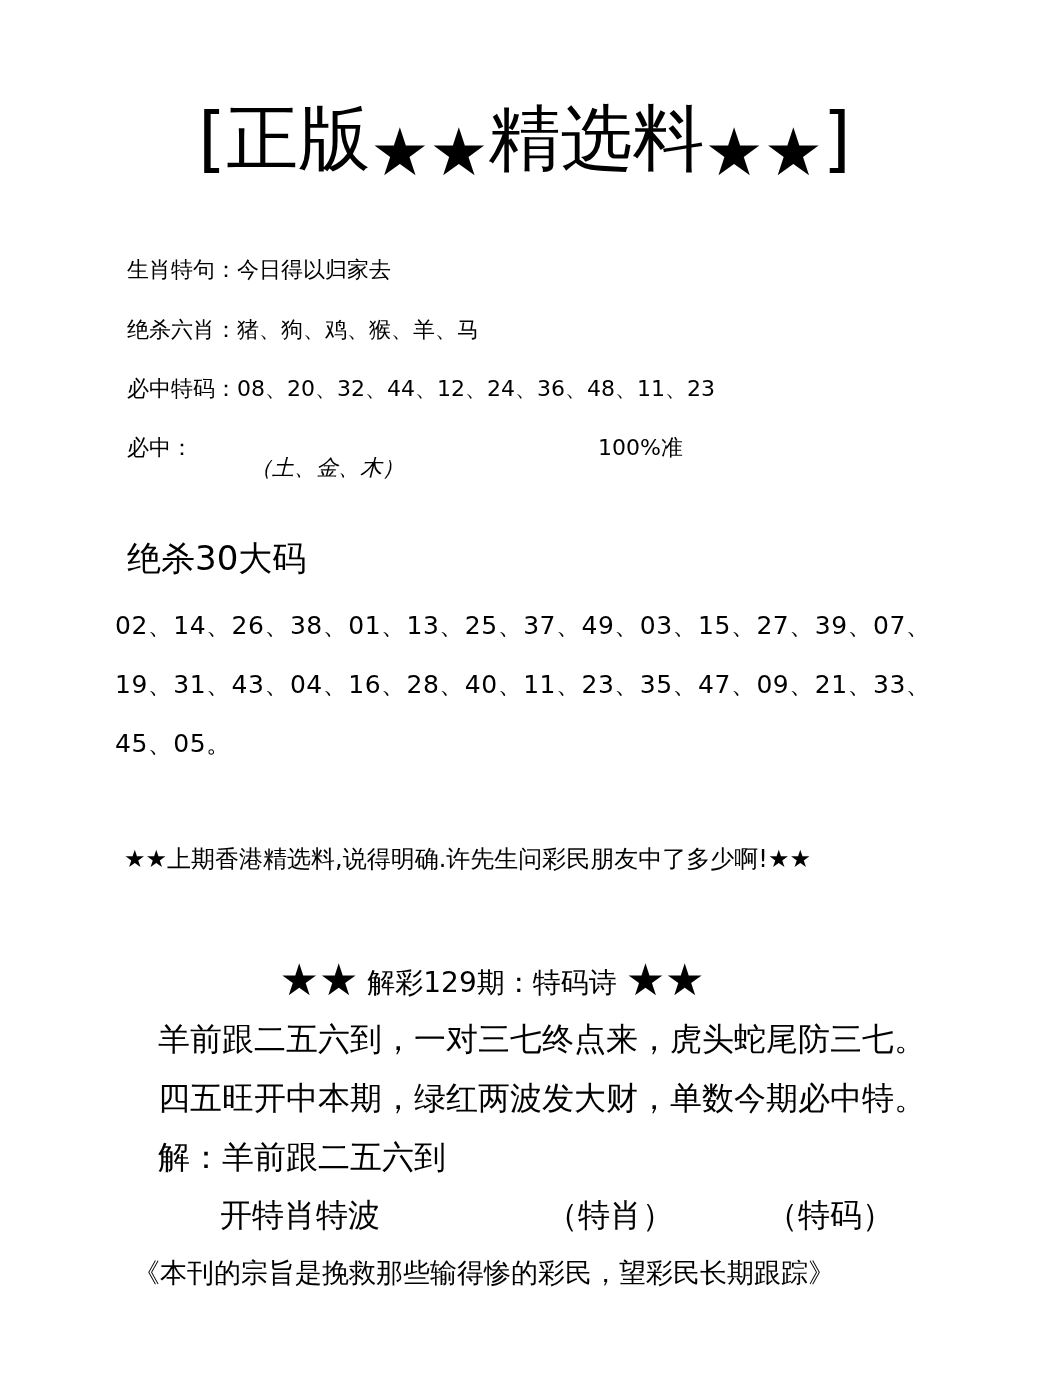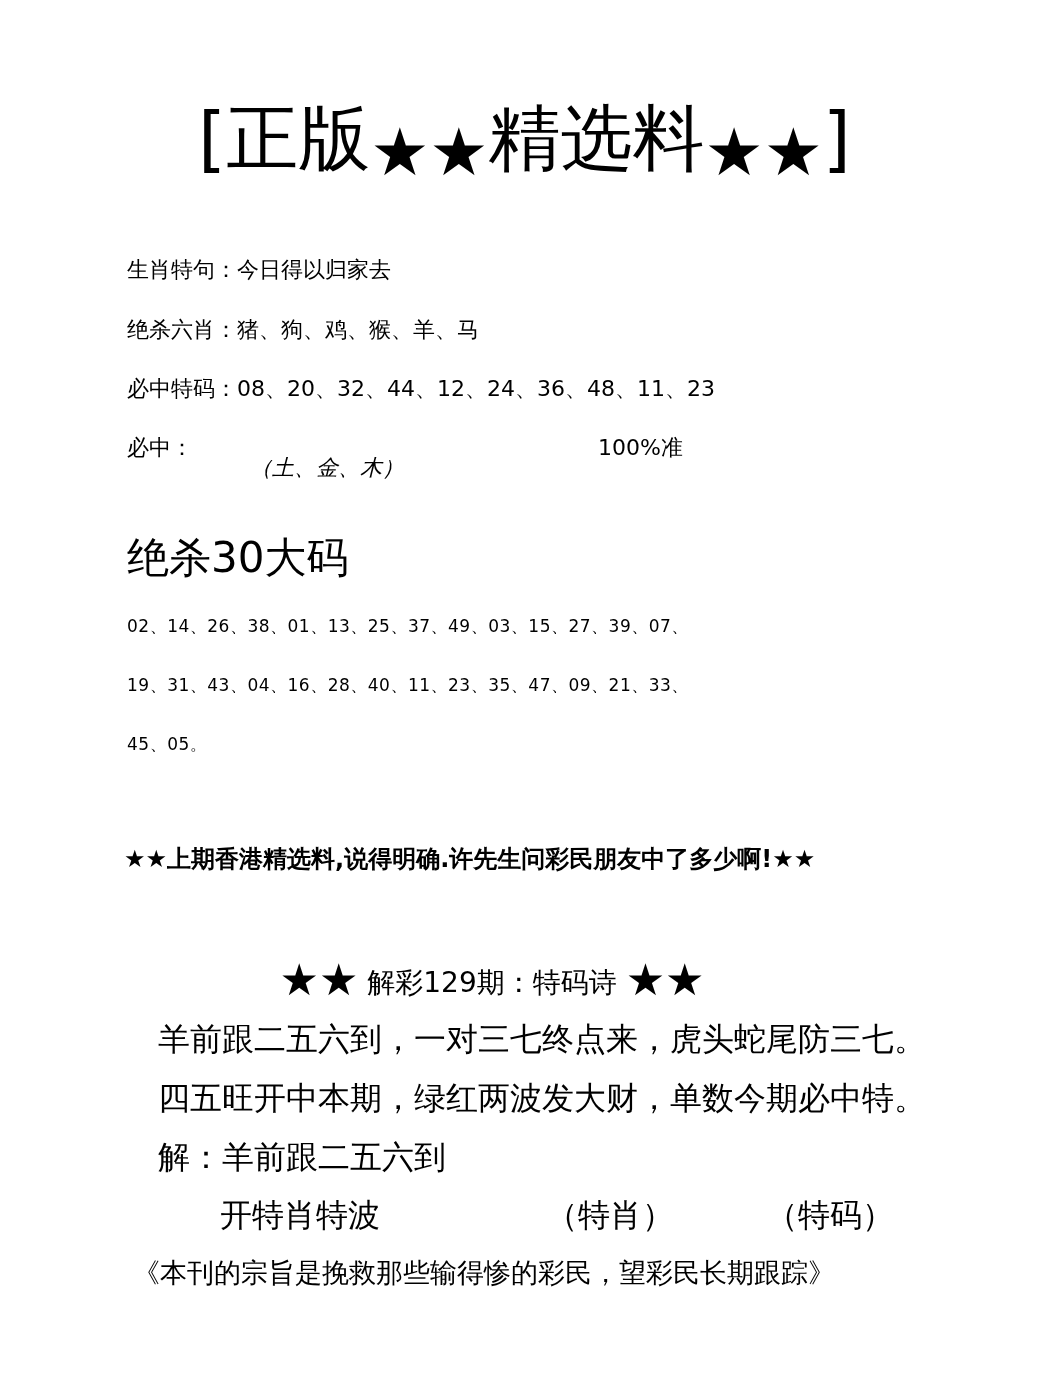--- a/index.html
+++ b/index.html
@@ -7,22 +7,22 @@
       width: 1049px; height: 1388px; position: relative; overflow: hidden;
       color: #000; font-family: "DejaVu Sans", "Liberation Sans", sans-serif;
     }
     .abs { position: absolute; white-space: nowrap; }
     .title {
       left: 0; top: 88px; width: 1049px; text-align: center;
       font-size: 72px; line-height: 100px; letter-spacing: 0px;
     }
     .title .star { font-size: 66px; position: relative; top: 12px; }
     .line { font-size: 22px; line-height: 36px; left: 127px; }
-    .big { font-size: 42px; line-height: 56px; left: 127px; }
-    .nums { font-size: 17px; line-height: 34px; left: 127px; letter-spacing: 0.5px; }
+    .big { font-size: 34px; line-height: 56px; left: 127px; }
+    .nums { font-size: 25px; line-height: 34px; left: 115px; letter-spacing: 0.5px; }
     .notice { font-size: 24px; line-height: 34px; left: 124px; }
     .sub { left: 18px; width: 948px; text-align: center; font-size: 28px; line-height: 50px; }
     .sub .star { font-size: 44px; position: relative; top: 3px; }
     .poem { font-size: 32px; line-height: 38px; left: 158px; }
     .footer { font-size: 27px; line-height: 38px; left: 133px; }
   </style>
 </head>
 <body>
 
 <div class="abs title">
@@ -46,21 +46,21 @@
 </div>
 <div class="abs line" style="top:450px; left:250px;font-style:italic;">（土、金、木）</div>
 <div class="abs line" style="top:430px; left:598px;">100%准</div>
 
 <div class="abs big" style="top:530px;">绝杀30大码</div>
 
 <div class="abs nums" style="top:609px;">02、14、26、38、01、13、25、37、49、03、15、27、39、07、</div>
 <div class="abs nums" style="top:668px;">19、31、43、04、16、28、40、11、23、35、47、09、21、33、</div>
 <div class="abs nums" style="top:727px;">45、05。</div>
 
-<div class="abs notice" style="top:842px;font-weight:bold;">★★上期香港精选料,说得明确.许先生问彩民朋友中了多少啊!★★</div>
+<div class="abs notice" style="top:842px;">★★上期香港精选料,说得明确.许先生问彩民朋友中了多少啊!★★</div>
 
 <div class="abs sub" style="top:952px;">
   <span class="star">★★</span>
   <span>解彩129期：特码诗</span>
   <span class="star">★★</span>
 </div>
 
 <div class="abs poem" style="top:1020px;">羊前跟二五六到，一对三七终点来，虎头蛇尾防三七。</div>
 <div class="abs poem" style="top:1079px;">四五旺开中本期，绿红两波发大财，单数今期必中特。</div>
 <div class="abs poem" style="top:1138px;">

